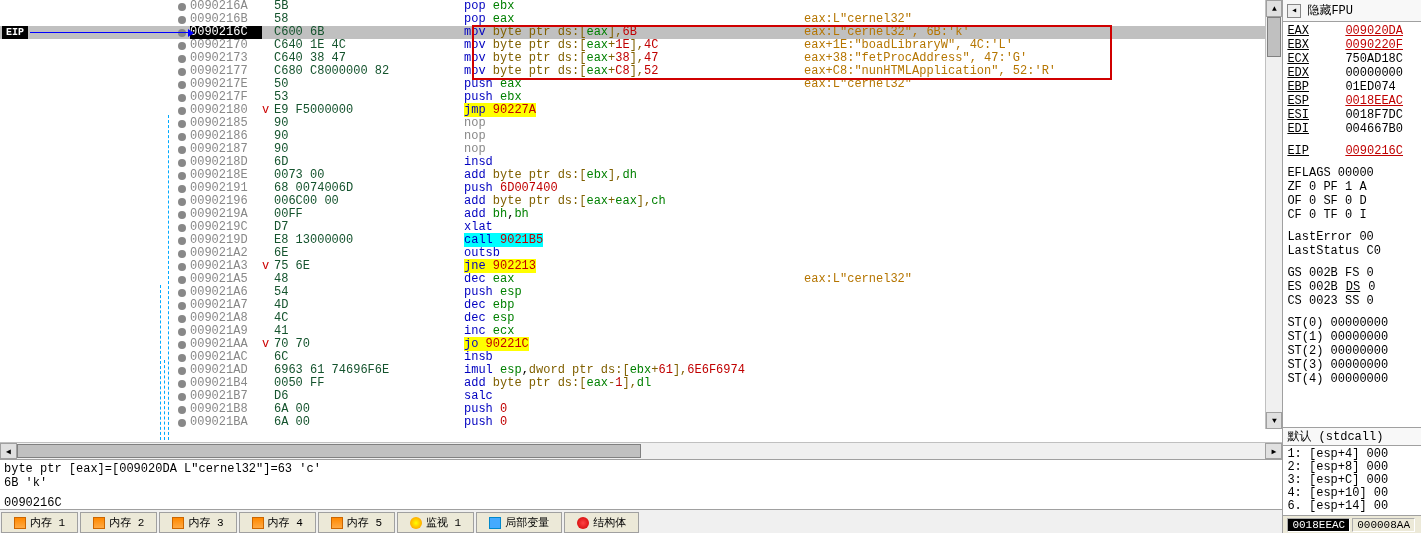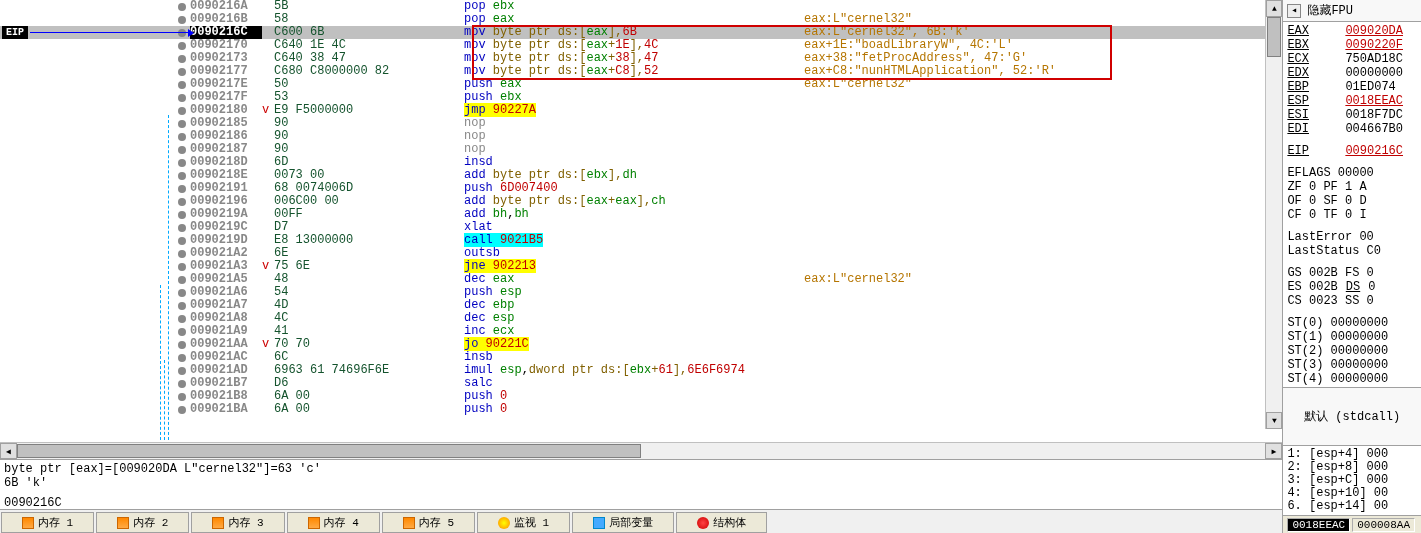--- a/index.html
+++ b/index.html
@@ -9,21 +9,21 @@
 .right { flex:1; display:flex; flex-direction:column; }
 .disasm { flex:1; overflow:hidden; position:relative; background:#fff; }
 .row { display:flex; height:13px; line-height:13px; white-space:nowrap; position:relative; }
 .row.hl { background:#c0c0c0; }
 .gutter { width:190px; display:flex; align-items:center; position:relative; flex-shrink:0; }
 .eip-tag { position:absolute; left:2px; background:#000; color:#fff; padding:0 4px; font-size:10px; font-weight:bold; }
 .arrow-line { position:absolute; left:30px; right:0; height:1px; background:#00f; top:6px; }
 .arrow-line::after { content:''; position:absolute; right:-4px; top:-3px; border-left:6px solid #00f; border-top:4px solid transparent; border-bottom:4px solid transparent; }
 .dash-line { position:absolute; border-left:1px dashed #00aaff; }
 .dot { display:inline-block; width:8px; height:8px; border-radius:50%; background:#888; margin-right:2px; }
-.addr { width:72px; color:#888; flex-shrink:0;font-weight:bold; }
+.addr { width:72px; color:#888; flex-shrink:0; }
 .addr.active { background:#000; color:#fff; }
 .bytes { width:190px; color:#14532d; flex-shrink:0; }
 .arrow-marker { display:inline-block; width:12px; color:#c00; flex-shrink:0; }
 .asm { width:340px; flex-shrink:0; }
 .cmt { color:#b57500; flex-shrink:0; }
 .m-blue { color:#0000c0; }
 .m-green { color:#008000; }
 .m-red { color:#c00000; }
 .m-brown { color:#806000; }
 .m-gray { color:#888; }
@@ -32,34 +32,34 @@
 .redbox { position:absolute; border:2px solid #d00000; pointer-events:none; z-index:5; }
 .vscroll { position:absolute; right:0; top:0; bottom:13px; width:17px; background:#f0f0f0; border-left:1px solid #c0c0c0; }
 .vscroll .btn { height:17px; background:#e0e0e0; border:1px solid #a0a0a0; text-align:center; font-size:8px; line-height:15px; }
 .vscroll .thumb { position:absolute; top:17px; left:1px; right:1px; height:40px; background:#c0c0c0; border:1px solid #808080; }
 .hscroll { height:17px; background:#f0f0f0; border-top:1px solid #c0c0c0; display:flex; }
 .hscroll .btn { width:17px; background:#e0e0e0; border:1px solid #a0a0a0; text-align:center; font-size:8px; line-height:15px; }
 .hscroll .track { flex:1; position:relative; }
 .hscroll .thumb { position:absolute; left:0; top:1px; bottom:1px; width:50%; background:#c0c0c0; border:1px solid #808080; }
 .info-panel { height:50px; border-top:1px solid #a0a0a0; padding:2px 4px; background:#fff; font-family:'Courier New',monospace; }
 .tabs { height:24px; border-top:1px solid #a0a0a0; display:flex; background:#f0f0f0; overflow:hidden; }
-.tab { padding:2px 20px; border:1px solid #a0a0a0; background:#ece9d8; margin:2px 1px 0 1px; display:flex; align-items:center; gap:4px; font-size:11px; }
+.tab { padding:2px 12px; border:1px solid #a0a0a0; background:#ece9d8; margin:2px 1px 0 1px; display:flex; align-items:center; gap:4px; font-size:11px; }
 .tab .ico { width:12px; height:12px; display:inline-block; }
 .ico-mem { background:linear-gradient(#f80,#fa4); border:1px solid #c60; }
 .ico-watch { background:radial-gradient(#ff0,#f80); border-radius:50%; }
 .ico-var { background:#4af; border:1px solid #08c; }
 .ico-struct { background:radial-gradient(#f44,#c00); border-radius:50%; }
 .reg-header { padding:2px 4px; border-bottom:1px solid #a0a0a0; display:flex; gap:6px; align-items:center; background:#f8f8f8; }
 .reg-header .x { width:14px; height:14px; border:1px solid #888; background:#eee; text-align:center; line-height:12px; font-size:10px; }
 .reg-body { flex:1; padding:2px 4px; overflow:hidden; font-family:'Courier New',monospace; line-height:14px; }
 .reg-line { white-space:nowrap; display:flex; gap:8px; }
 .reg-name { width:50px; text-decoration:underline; }
 .reg-val { }
 .reg-val.red { color:#c00000;text-decoration:underline; }
-.stack-header { padding:20px 4px; border-top:1px solid #a0a0a0; border-bottom:1px solid #a0a0a0; background:#f8f8f8;text-align:center; }
+.stack-header { padding:0 4px; border-top:1px solid #a0a0a0; border-bottom:1px solid #a0a0a0; background:#f8f8f8; }
 .stack-body { padding:2px 4px; font-family:'Courier New',monospace; line-height:13px; }
 .stack-line { white-space:nowrap; }
 .status { height:18px; background:#ece9d8; border-top:1px solid #a0a0a0; display:flex; align-items:center; padding:0 4px; font-size:11px; }
 .status .cell { border:1px inset #fff; padding:0 4px; margin-right:2px; }
 .status .black { background:#000; color:#fff; }
 </style>
 </head>
 <body>
 
 <div class="main">
@@ -352,20 +352,30 @@
           <div class="cmt"></div>
         </div>
         <div class="row">
           <div class="gutter">
             <span class="dot" style="margin-left: auto; margin-right: 4px;"></span>
           </div>
           <div class="addr">009021AD</div>
           <div class="arrow-marker"></div>
           <div class="bytes">6963 61 74696F6E</div>
           <div class="asm"><span class="m-blue">imul </span><span class="m-green">esp</span><span>,</span><span class="m-brown">dword ptr </span><span class="m-brown">ds</span><span class="m-brown">:[</span><span class="m-green">ebx</span><span class="m-brown">+</span><span class="m-red">61</span><span class="m-brown">],</span><span class="m-red">6E6F6974</span></div>
+          <div class="cmt"></div>
+        </div>
+        <div class="row">
+          <div class="gutter">
+            <span class="dot" style="margin-left: auto; margin-right: 4px;"></span>
+          </div>
+          <div class="addr">009021B4</div>
+          <div class="arrow-marker"></div>
+          <div class="bytes">0050 FF</div>
+          <div class="asm"><span class="m-blue">add </span><span class="m-brown">byte ptr </span><span class="m-brown">ds</span><span class="m-brown">:[</span><span class="m-green">eax</span><span class="m-brown">-</span><span class="m-red">1</span><span class="m-brown">],</span><span class="m-green">dl</span></div>
           <div class="cmt"></div>
         </div>
         <div class="row">
           <div class="gutter">
             <span class="dot" style="margin-left: auto; margin-right: 4px;"></span>
           </div>
           <div class="addr">009021B7</div>
           <div class="arrow-marker"></div>
           <div class="bytes">D6</div>
           <div class="asm"><span class="m-blue">salc</span></div>

